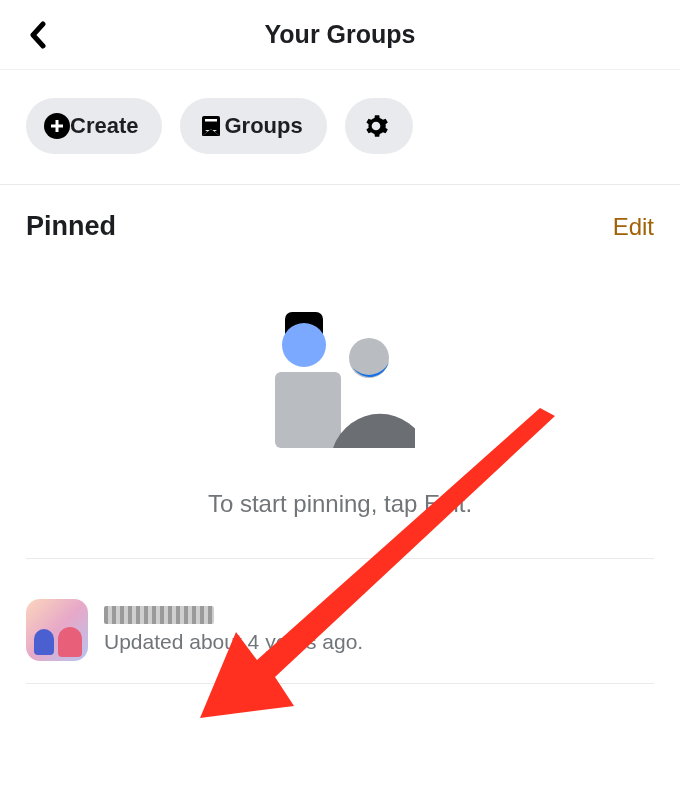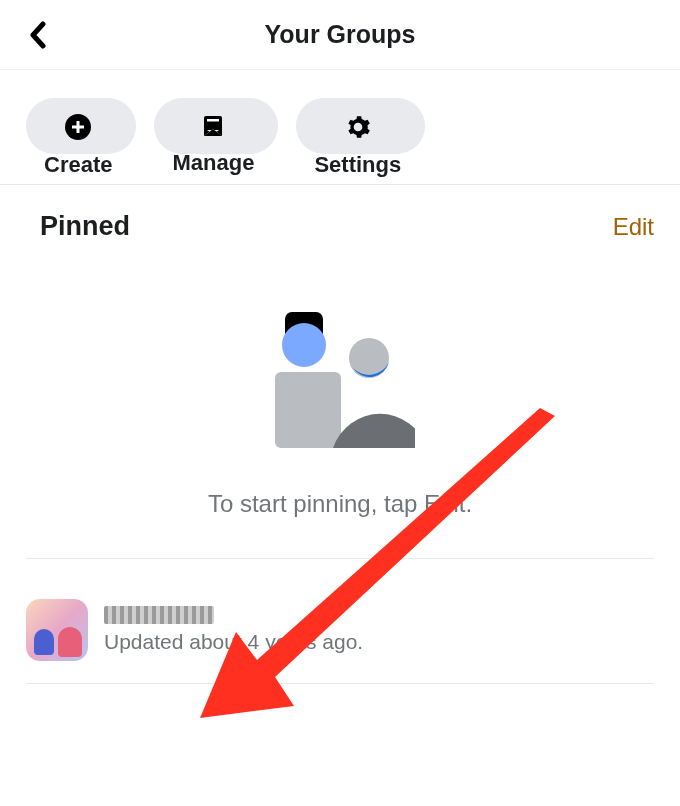--- a/index.html
+++ b/index.html
@@ -42,27 +42,26 @@
     display: flex;
     gap: 18px;
     padding: 28px 26px 30px;
     border-bottom: 1px solid #e9e9ea;
   }
   .pill {
     background: #e8eaed;
     border-radius: 40px;
     display: flex;
     align-items: center;
-    gap: 12px;
+    gap: 0;
     height: 56px;
-    padding: 16px 24px 0 18px;
+    padding: 0 24px 0 18px;
     font-size: 22px;
     font-weight: 700;
     cursor: pointer;
-    flex-direction: column;
   }
   .pill .icon {
     width: 26px;
     height: 26px;
     display: flex;
     align-items: center;
     justify-content: center;
   }
   .plus-circle {
     width: 26px; height: 26px; border-radius: 50%; background:#000; position: relative;
@@ -77,21 +76,20 @@
     padding: 26px 26px 0;
   }
   .section-hdr {
     display:flex;
     justify-content: space-between;
     align-items: center;
   }
   .section-title {
     font-size: 27px;
     font-weight: 800;
-    margin-left: 14px;
   }
   .edit-link {
     color:#a16207;
     font-size: 24px;
     font-weight: 400;
     cursor:pointer;
   }
   .empty-area {
     display:flex;
     flex-direction: column;
@@ -173,29 +171,28 @@
   <div class="pill">
     <span class="icon">
       <svg width="24" height="24" viewBox="0 0 24 24">
         <rect x="3" y="2" width="18" height="14" rx="2" fill="#000"></rect>
         <rect x="6" y="5" width="12" height="2.5" fill="#fff"></rect>
         <path d="M3 14 L12 20 L21 14 L21 22 L3 22 Z" fill="#000"></path>
         <path d="M3 22 L12 15 L21 22" fill="#fff"></path>
         <path d="M3 22 L12 15 L21 22 L3 22 Z" fill="#000"></path>
       </svg>
     </span>
-    <span>Manage</span>
+    <span>Groups</span>
   </div>
   <div class="pill">
     <span class="icon">
       <svg width="26" height="26" viewBox="0 0 24 24">
         <path fill="#000" d="M12 8a4 4 0 1 0 0 8 4 4 0 0 0 0-8zm9 4c0 .6-.1 1.1-.2 1.7l2.1 1.6-2 3.4-2.5-.9c-.9.7-1.9 1.3-3 1.6L15 22h-4l-.4-2.6c-1.1-.3-2.1-.9-3-1.6l-2.5.9-2-3.4 2.1-1.6C5.1 13.1 5 12.6 5 12s.1-1.1.2-1.7L3.1 8.7l2-3.4 2.5.9c.9-.7 1.9-1.3 3-1.6L11 2h4l.4 2.6c1.1.3 2.1.9 3 1.6l2.5-.9 2 3.4-2.1 1.6c.1.6.2 1.1.2 1.7z"></path>
       </svg>
     </span>
-    <span>Settings</span>
   </div>
 </div>
 
 <div class="section">
   <div class="section-hdr">
     <div class="section-title">Pinned</div>
     <div class="edit-link">Edit</div>
   </div>
   <div class="empty-area">
     <svg class="people-illus" viewBox="0 0 150 140">

